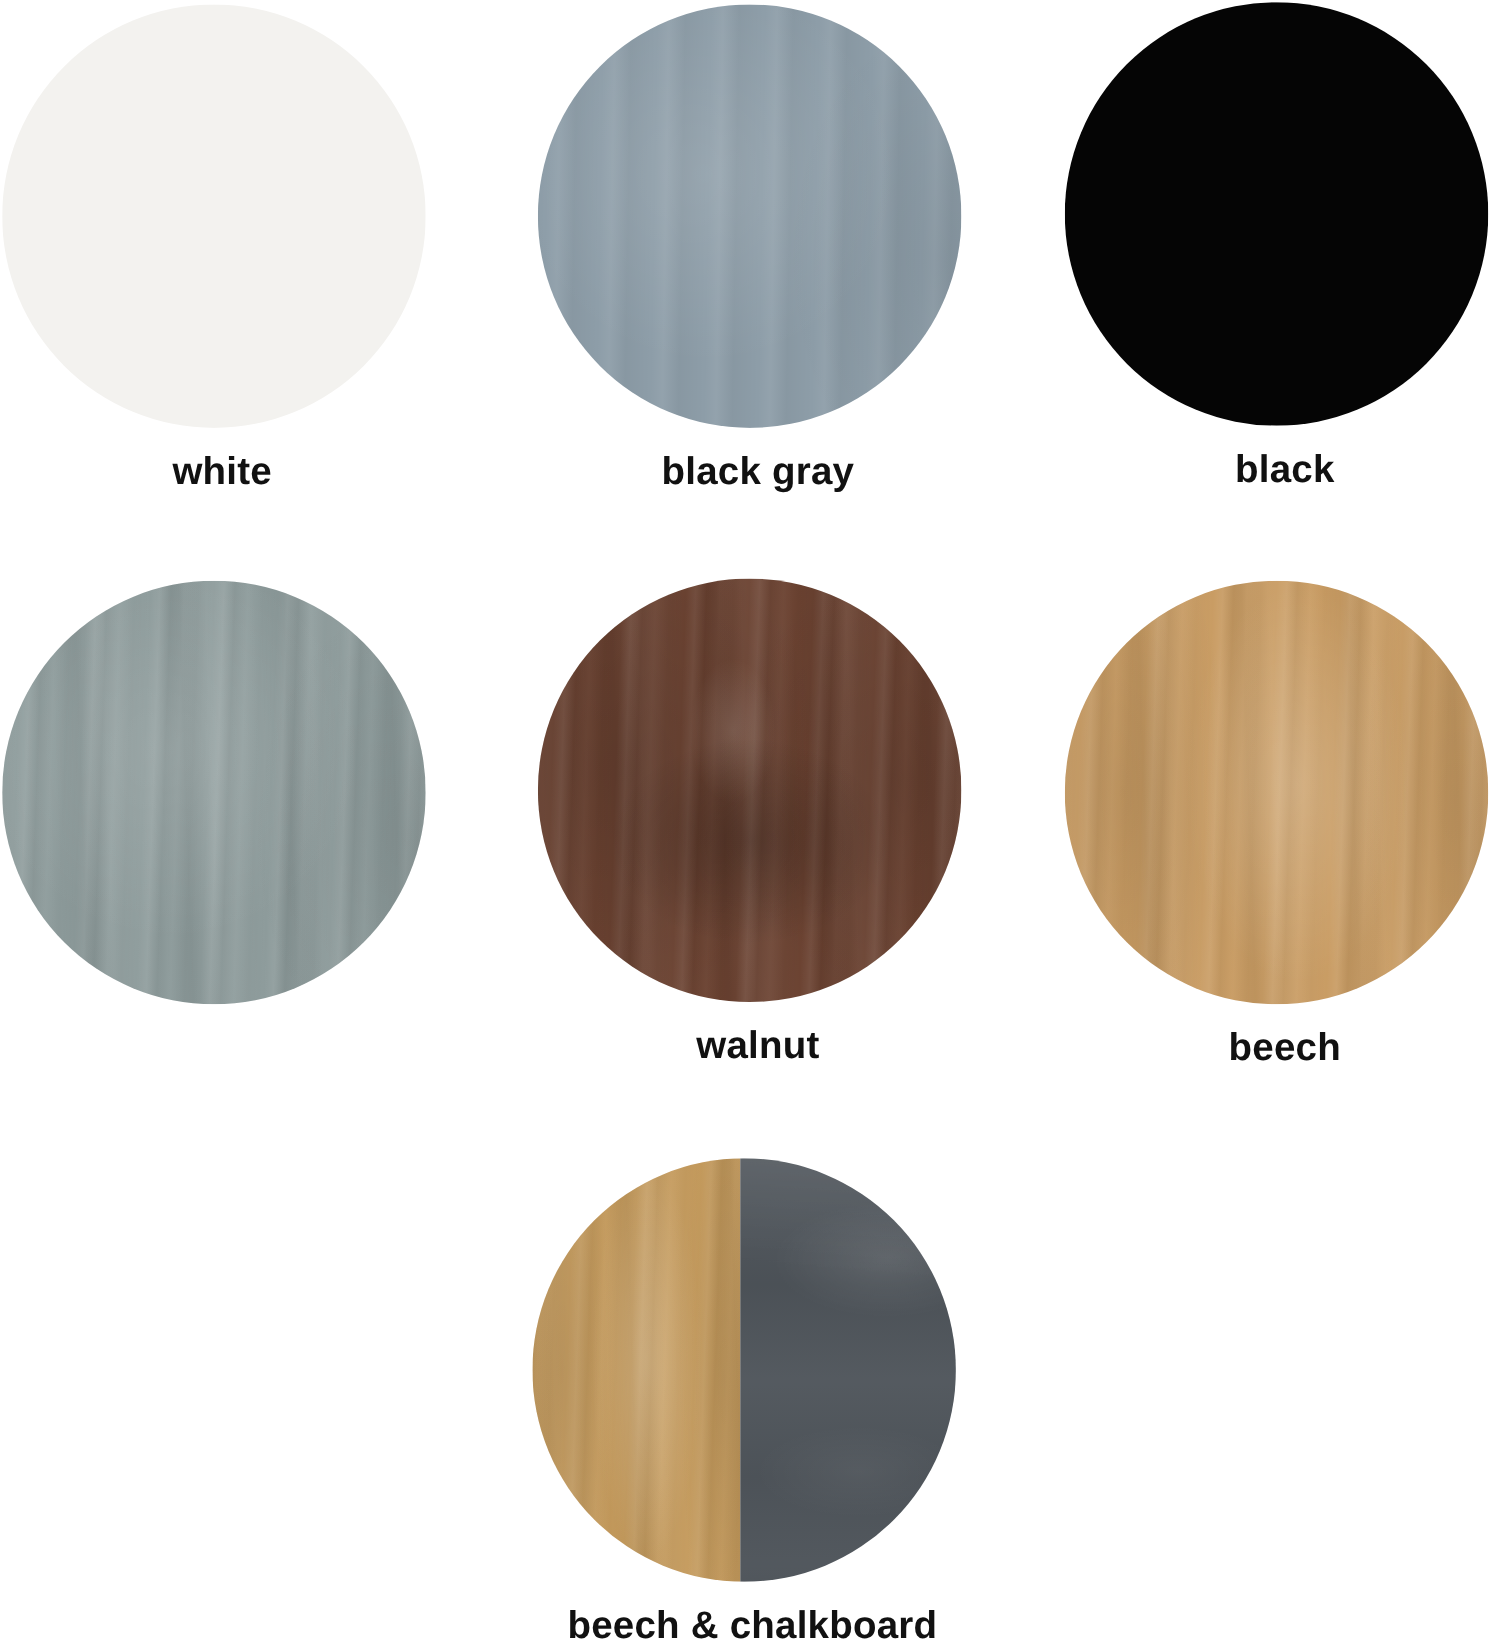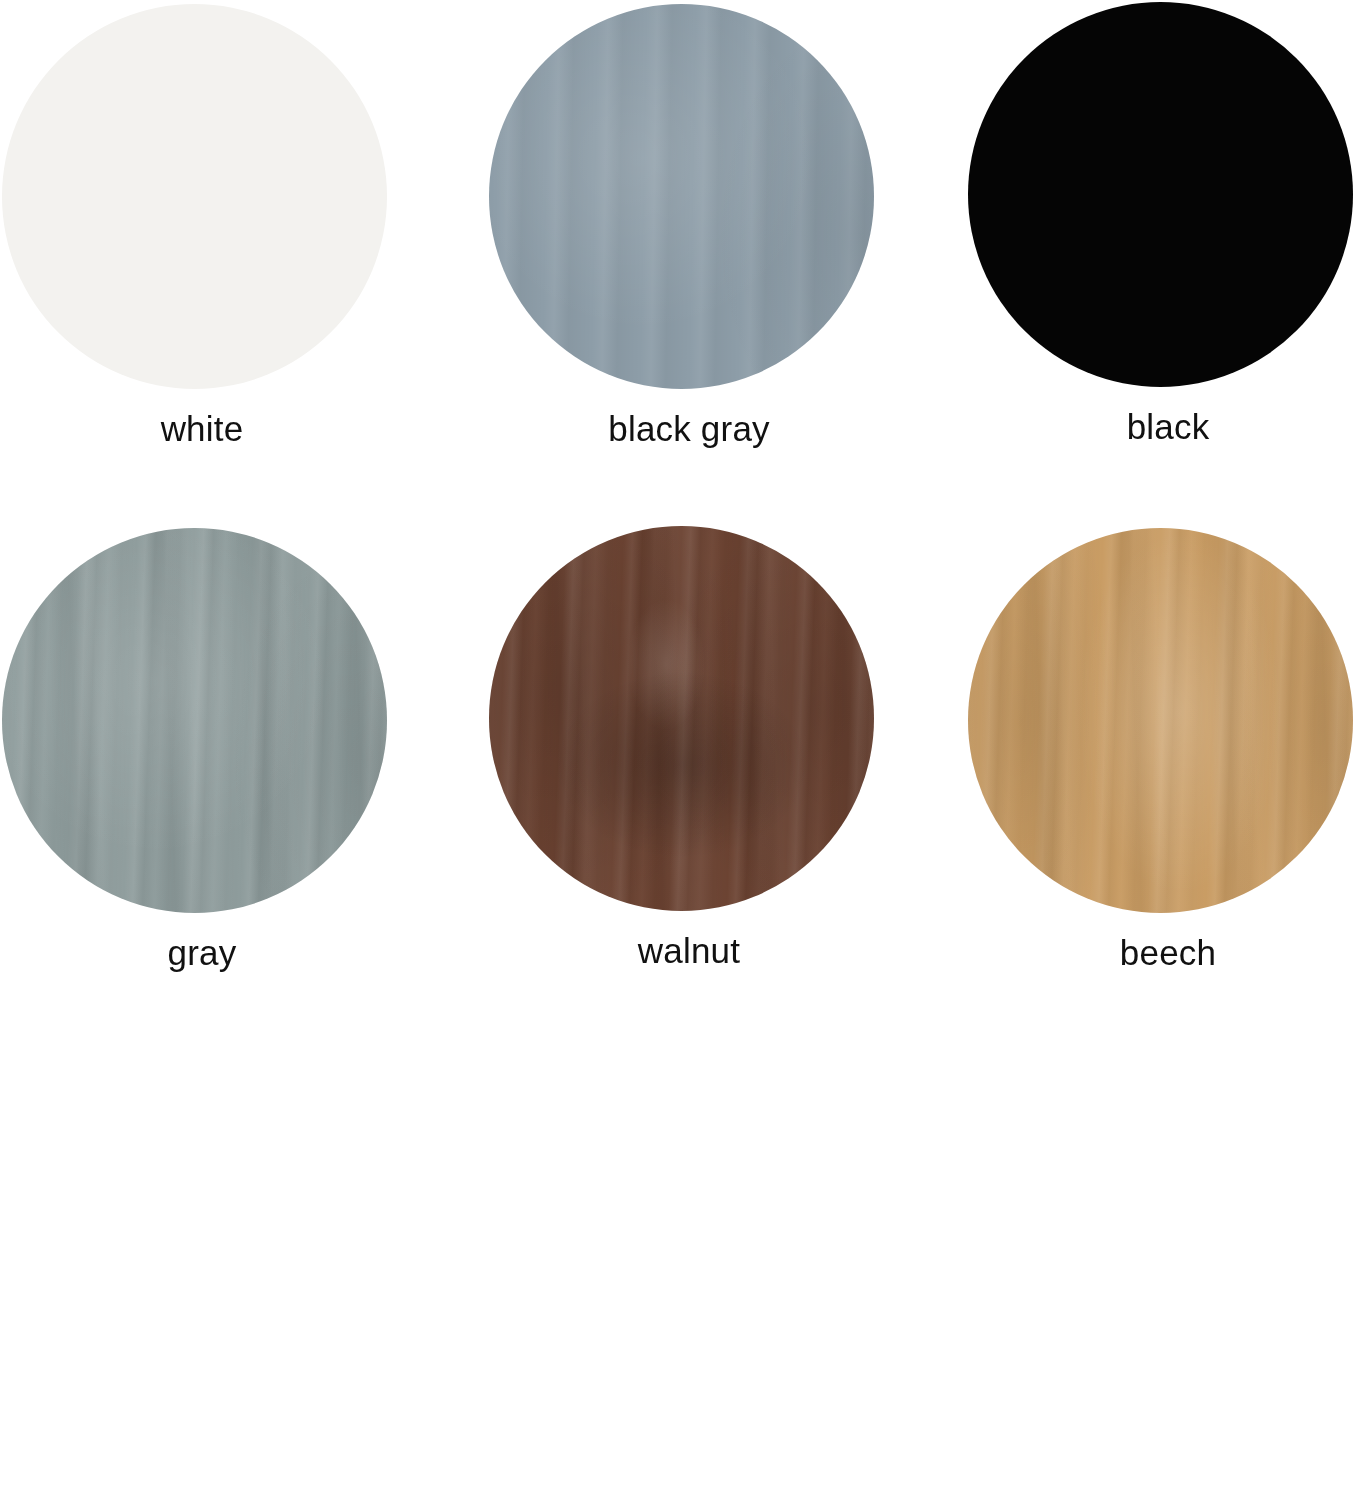--- a/index.html
+++ b/index.html
@@ -16,20 +16,21 @@
 
   #swatch-grid {
     position: relative;
     width: 1360px;
     height: 1500px;
   }
 
   .swatch-cell {
     position: absolute;
     width: 400px;
+    font-weight: bold;
   }
 
   .swatch-disc {
     position: relative;
     width: 385px;
     height: 385px;
     border-radius: 50%;
     overflow: hidden;
     background: #ffffff;
   }
@@ -176,21 +177,20 @@
   </div>
 
   <div class="swatch-cell" style="left:2px; top:528px;">
     <div class="swatch-disc">
       <div class="disc-fill full" style="background:#8D9B9B;">
         <div class="grain grain-wood"></div>
         <div class="sheen-gray"></div>
       </div>
       <div class="disc-edge"></div>
     </div>
-    <div class="swatch-label">gray</div>
   </div>
 
   <div class="swatch-cell" style="left:489px; top:526px;">
     <div class="swatch-disc">
       <div class="disc-fill full" style="background:#6B4231;">
         <div class="grain grain-wood"></div>
         <div class="sheen-walnut"></div>
       </div>
       <div class="disc-edge"></div>
     </div>
@@ -202,14 +202,28 @@
       <div class="disc-fill full" style="background:#C99C63;">
         <div class="grain grain-wood"></div>
         <div class="sheen-beech"></div>
       </div>
       <div class="disc-edge"></div>
     </div>
     <div class="swatch-label">beech</div>
   </div>
 
 
+  <div class="swatch-cell" style="left:484px; top:1053px;">
+    <div class="swatch-disc">
+      <div class="disc-fill" style="left:0; width:49%; background:#C49A5C;">
+        <div class="grain grain-wood"></div>
+        <div class="sheen-beech"></div>
+      </div>
+      <div class="disc-fill" style="left:49%; right:0; background:#4F555B;">
+        <div class="grain grain-slate"></div>
+        <div class="sheen-chalk"></div>
+      </div>
+      <div class="disc-edge"></div>
+    </div>
+    <div class="swatch-label">beech &amp; chalkboard</div>
+  </div>
 
 </div>
 
 </body></html>

